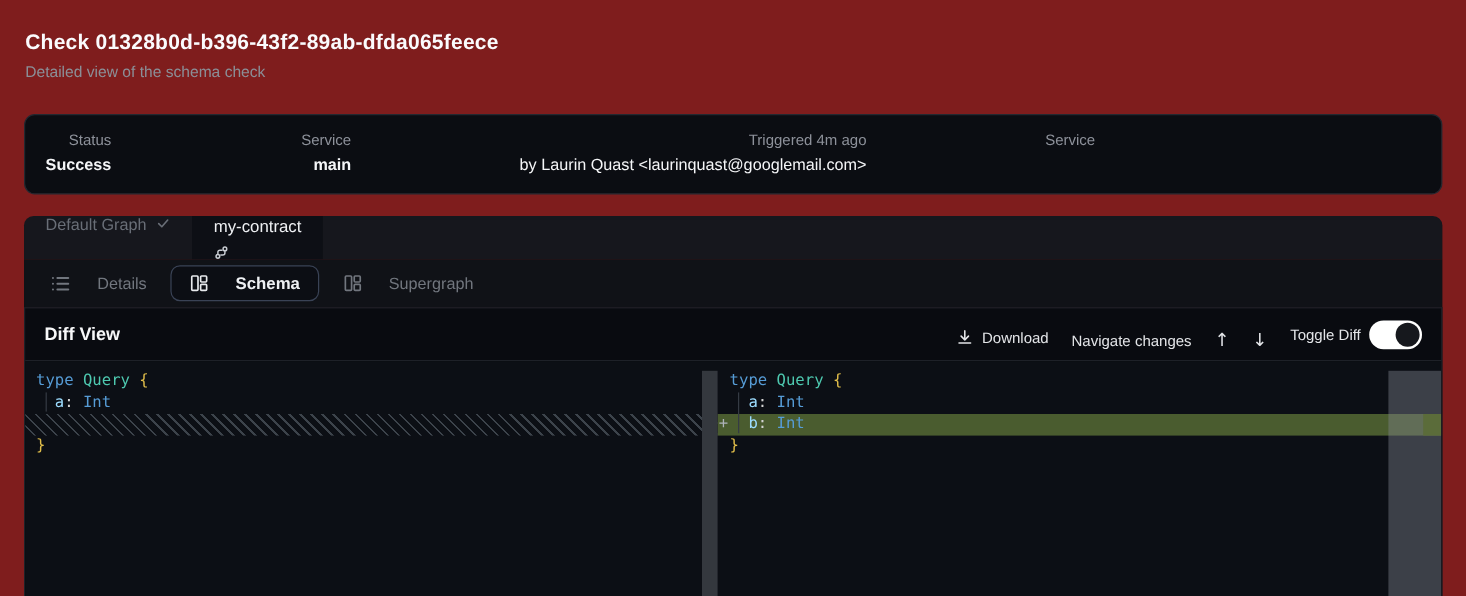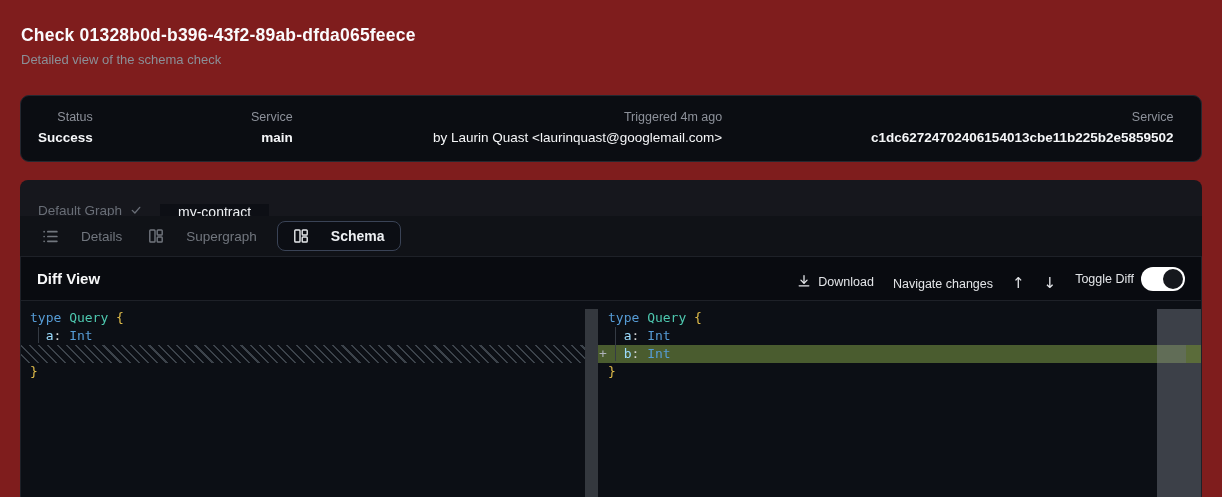--- a/index.html
+++ b/index.html
@@ -15,21 +15,21 @@
              border:1px solid #242830;border-radius:9px;background:#0b0d12;text-align:right;}
   .meta-field{position:absolute;top:14px;}
   .mf-0{left:17px}.mf-1{left:230px}.mf-2{left:412px}.mf-3{left:850px}
   .meta-label{font-size:12.5px;color:#8d919a;margin-bottom:6px;}
   .meta-value{font-size:13.5px;color:#f5f6f8;font-weight:600;}
   .mf-2 .meta-value{font-weight:400;}
 
   
   .graph-tabs{position:absolute;left:20px;top:180px;width:1182px;height:36px;background:#16171d;
               border-radius:8px 8px 0 0;display:flex;box-sizing:border-box;}
-  .graph-tab{display:flex;align-items:center;gap:8px;padding:0 18px;font-size:13.5px;color:#696e77;cursor:default;margin-top:24px;}
+  .graph-tab{display:flex;align-items:flex-start;gap:8px;padding:0 18px;font-size:13.5px;color:#696e77;cursor:default;}
   .graph-tab.active{background:#0d0f15;color:#eef0f3;font-weight:500;font-size:14px;flex-direction:column;}
   .graph-tab svg{display:block;}
 
   
   .view-tabs{position:absolute;left:20px;top:216px;width:1182px;height:40px;background:#101217;
              display:flex;align-items:center;box-sizing:border-box;padding-left:16px;gap:14px;}
   .view-tab{display:flex;align-items:center;gap:22px;font-size:13.5px;color:#71767e;padding:7px 6px;}
   .view-tab.active{border:1px solid #3a4356;border-radius:8px;background:#0c0e14;color:#eef0f3;
                    font-weight:600;font-size:14px;padding:6px 15px;}
   .view-tab svg{display:block;}
@@ -84,21 +84,20 @@
     <div class="meta-field mf-1">
       <div class="meta-label">Service</div>
       <div class="meta-value">main</div>
     </div>
     <div class="meta-field mf-2">
       <div class="meta-label">Triggered 4m ago</div>
       <div class="meta-value">by Laurin Quast &lt;laurinquast@googlemail.com&gt;</div>
     </div>
     <div class="meta-field mf-3">
       <div class="meta-label">Service</div>
-      <div class="meta-value">c1dc62724702406154013cbe11b225b2e5859502</div>
     </div>
   </div>
 
   <div class="graph-tabs">
     <div class="graph-tab">
       <span>Default Graph</span>
       <span>
         <svg width="12" height="12" viewBox="0 0 16 16" fill="none" stroke="#696e77" stroke-width="1.8" stroke-linecap="round" stroke-linejoin="round">
             <polyline points="3,8.5 6.5,12 13,4.5"></polyline>
           </svg>
@@ -124,39 +123,39 @@
           <line x1="2" y1="3.5" x2="2.01" y2="3.5"></line>
             <line x1="2" y1="8" x2="2.01" y2="8"></line>
             <line x1="2" y1="12.5" x2="2.01" y2="12.5"></line>
           <line x1="5.5" y1="3.5" x2="14" y2="3.5"></line>
             <line x1="5.5" y1="8" x2="14" y2="8"></line>
             <line x1="5.5" y1="12.5" x2="14" y2="12.5"></line>
         </svg>
       </span>
       <span>Details</span>
     </div>
+    <div class="view-tab active">
+      <span>
+        <svg width="16" height="16" viewBox="0 0 16 16" fill="none" stroke="#e8eaed" stroke-width="1.4">
+          <rect x="1.8" y="2" width="5.2" height="12" rx="0.8"></rect>
+          <rect x="9.2" y="2" width="5" height="5" rx="0.8"></rect>
+          <rect x="9.2" y="9" width="5" height="5" rx="0.8"></rect>
+        </svg>
+      </span>
+      <span>Schema</span>
+    </div>
     <div class="view-tab">
       <span>
         <svg width="16" height="16" viewBox="0 0 16 16" fill="none" stroke="#71767e" stroke-width="1.4">
           <rect x="1.8" y="2" width="5.2" height="12" rx="0.8"></rect>
           <rect x="9.2" y="2" width="5" height="5" rx="0.8"></rect>
           <rect x="9.2" y="9" width="5" height="5" rx="0.8"></rect>
         </svg>
       </span>
       <span>Supergraph</span>
-    </div>
-    <div class="view-tab active">
-      <span>
-        <svg width="16" height="16" viewBox="0 0 16 16" fill="none" stroke="#e8eaed" stroke-width="1.4">
-          <rect x="1.8" y="2" width="5.2" height="12" rx="0.8"></rect>
-          <rect x="9.2" y="2" width="5" height="5" rx="0.8"></rect>
-          <rect x="9.2" y="9" width="5" height="5" rx="0.8"></rect>
-        </svg>
-      </span>
-      <span>Schema</span>
     </div>
   </div>
 
   <div class="diff-card">
     <div class="diff-header">
       <div class="diff-title">Diff View</div>
       <div class="diff-controls">
         <div class="control">
           <span>
             <svg width="14" height="14" viewBox="0 0 16 16" fill="none" stroke="#e3e5e8" stroke-width="1.5" stroke-linecap="round" stroke-linejoin="round">

